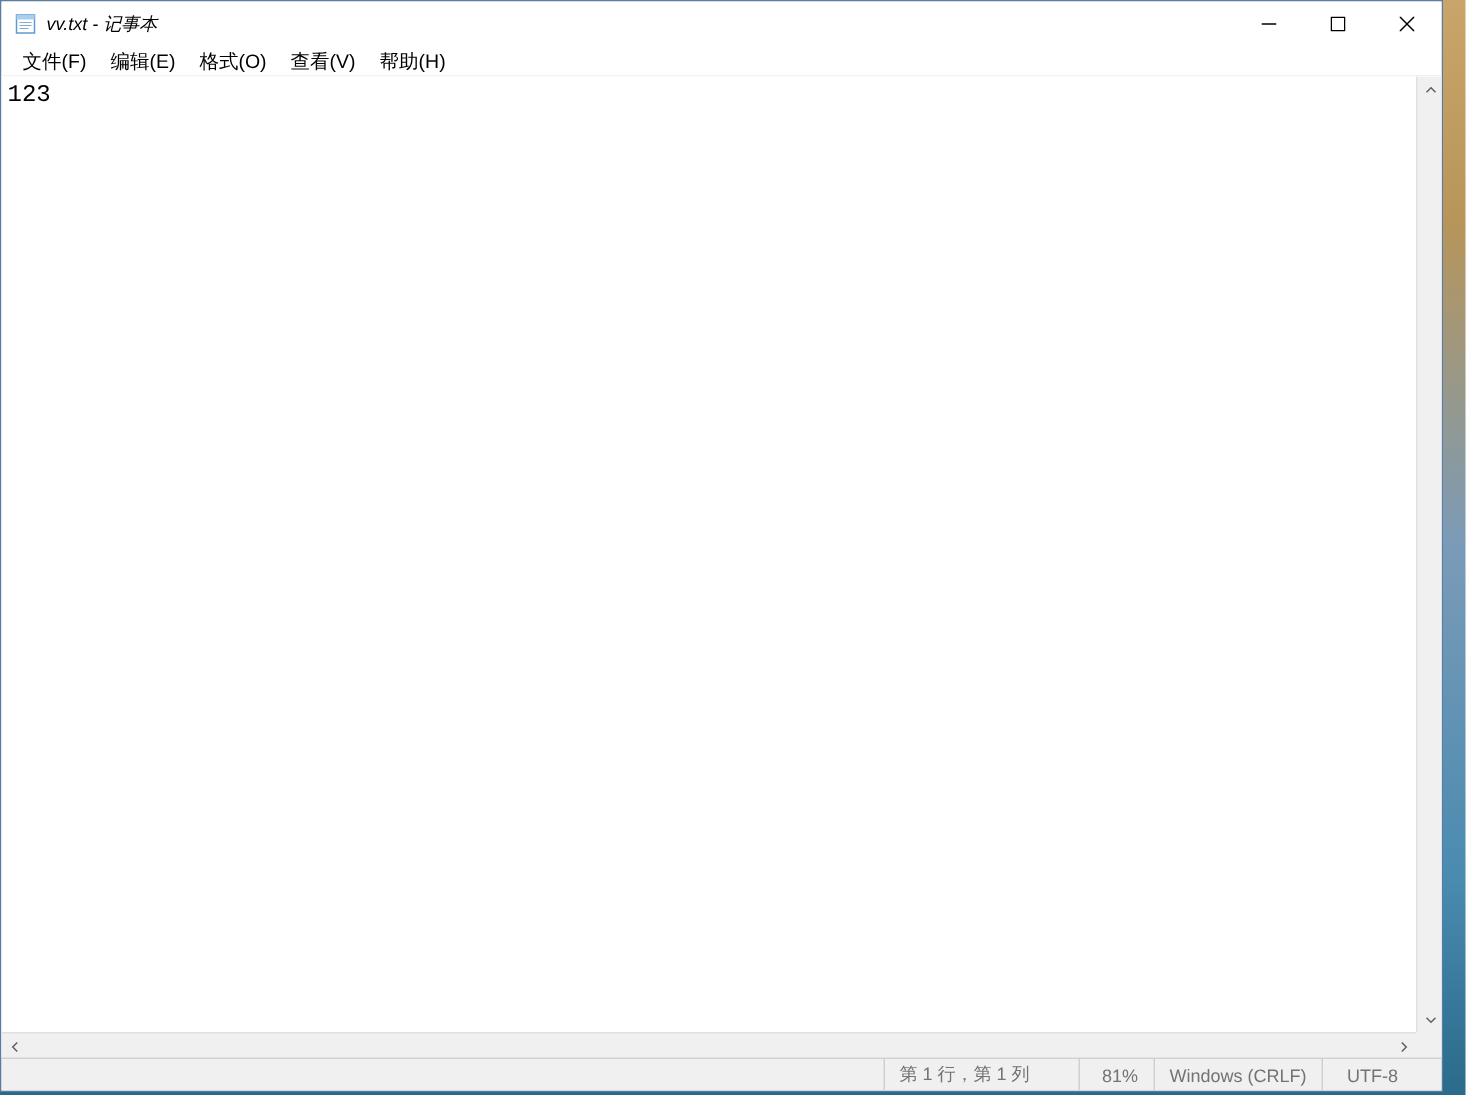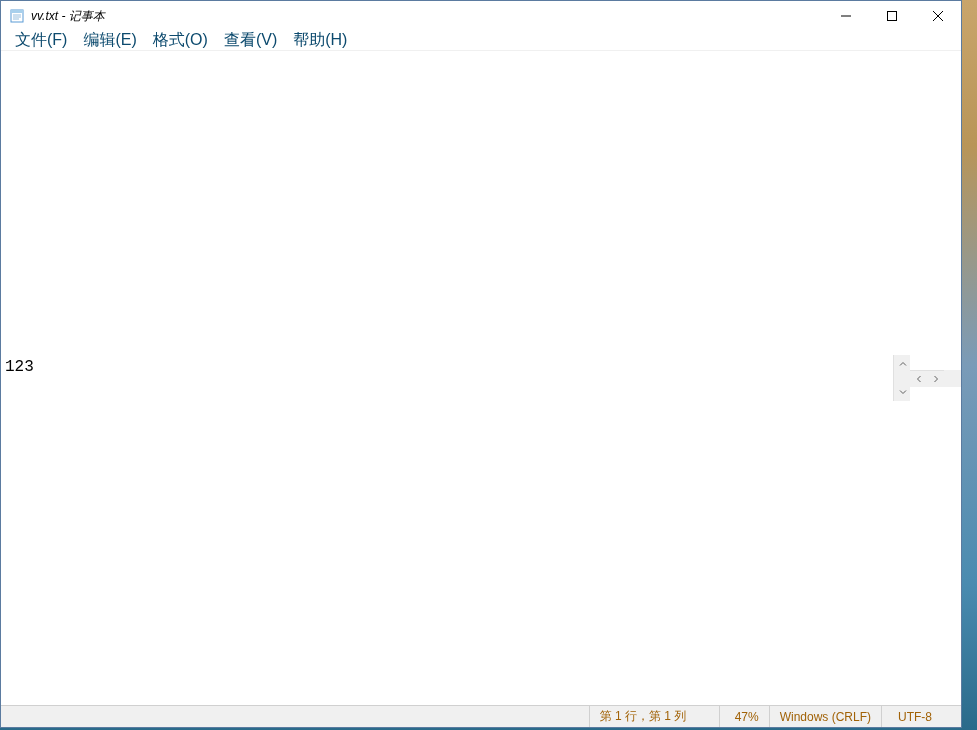--- a/index.html
+++ b/index.html
@@ -70,31 +70,30 @@
     .menubar {
       height: 20px;
       background: #ffffff;
       display: flex;
       align-items: center;
       padding-left: 6px;
       border-bottom: 1px solid #f0f0f0;
     }
     .menu-item {
       padding: 2px 8px;
-      font-size: 16px;
+      font-size: 13px;
       cursor: pointer;
-      color: #0c4a6e;
+      color: #000000;
     }
     .content-area {
       flex: 1;
       display: flex;
-      flex-direction: row;
+      flex-direction: column;
       overflow: hidden;
       background: #ffffff;
-      align-items: center;
     }
     .text-wrapper {
       flex: 1;
       display: flex;
       overflow: hidden;
     }
     .text-editor {
       flex: 1;
       border: none;
       outline: none;
@@ -143,21 +142,21 @@
     .bottom-row {
       display: flex;
     }
     .statusbar {
       height: 22px;
       background: #f0f0f0;
       border-top: 1px solid #d0d0d0;
       display: flex;
       align-items: center;
       font-size: 12px;
-      color: #a16207;
+      color: #737373;
     }
     .status-spacer {
       flex: 1;
     }
     .status-cell {
       padding: 0 10px;
       height: 100%;
       display: flex;
       align-items: center;
       border-left: 1px solid #d0d0d0;
@@ -252,17 +251,17 @@
             </svg>
         </div>
       </div>
       <div class="scroll-corner"></div>
     </div>
   </div>
 
   <div class="statusbar">
     <div class="status-spacer"></div>
     <div class="status-cell pos">第 1 行，第 1 列</div>
-    <div class="status-cell zoom">47%</div>
+    <div class="status-cell zoom">81%</div>
     <div class="status-cell lineending">Windows (CRLF)</div>
     <div class="status-cell encoding">UTF-8</div>
   </div>
 </div>
 
 </body></html>

